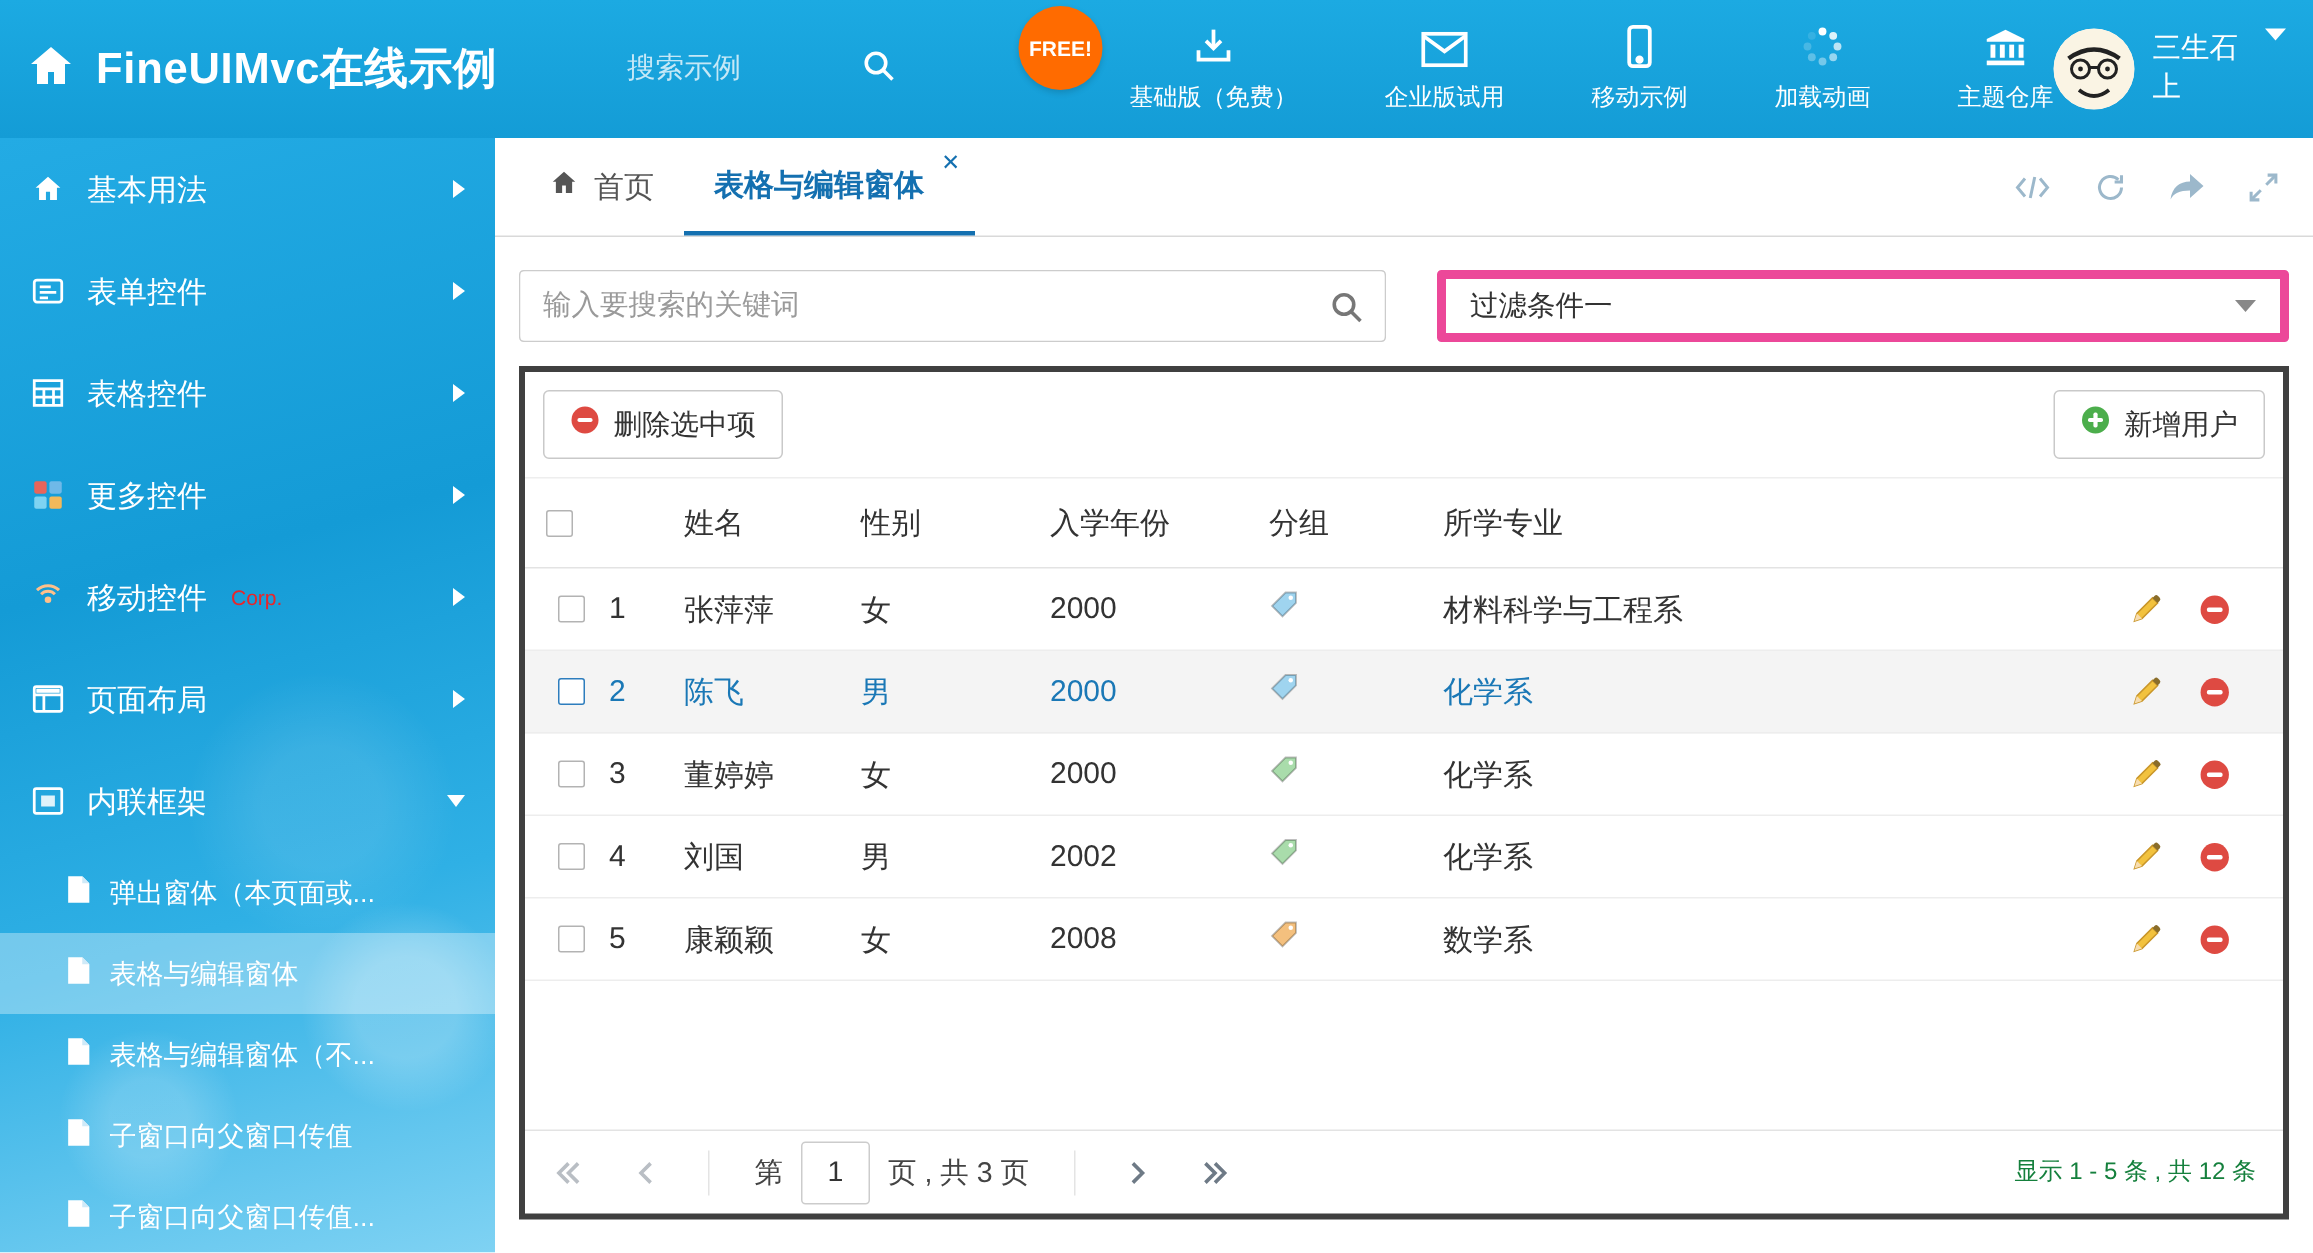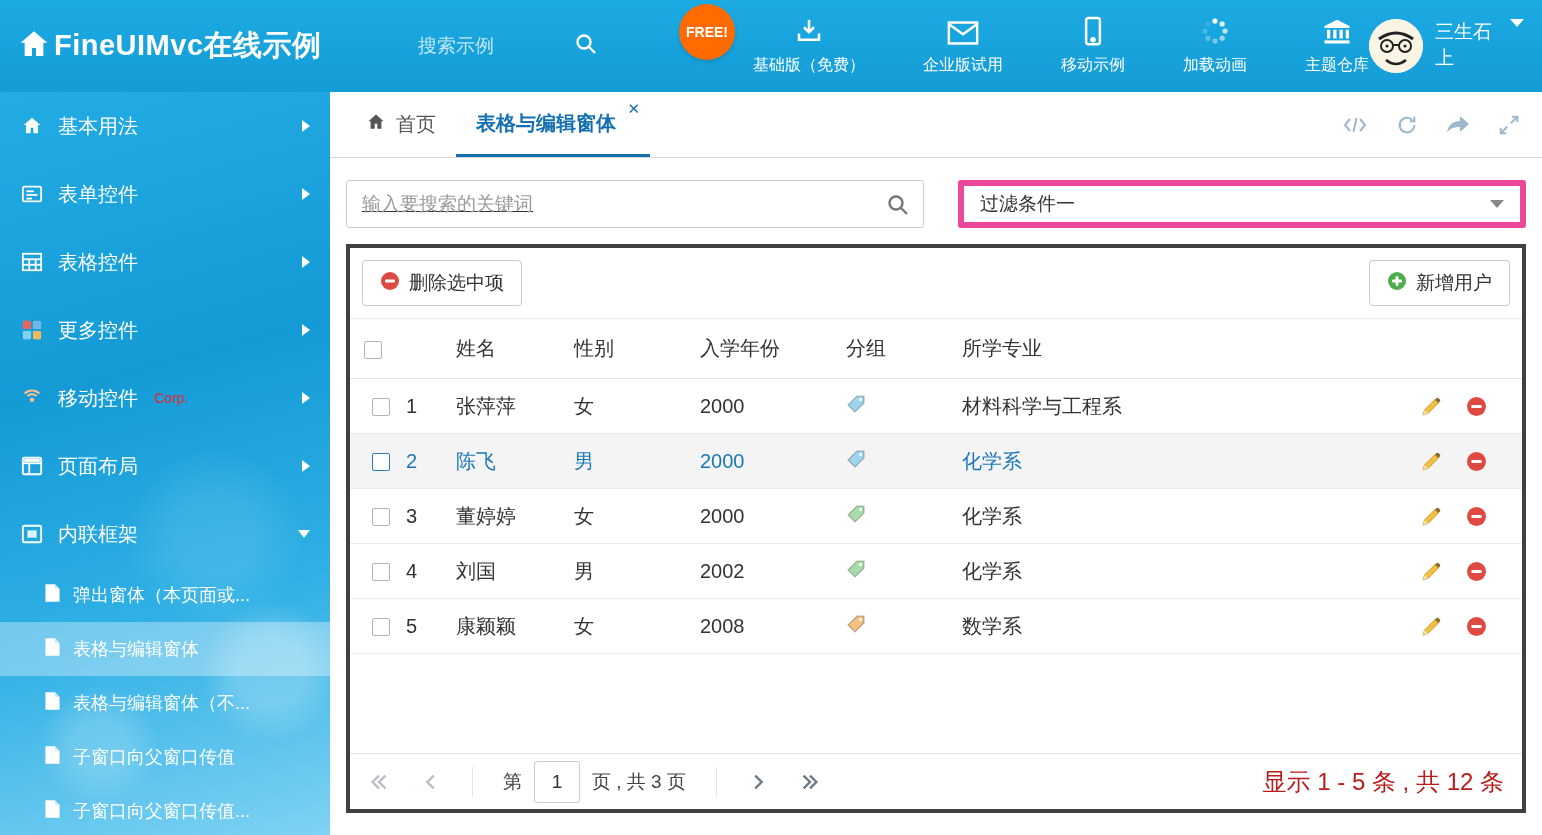--- a/index.html
+++ b/index.html
@@ -2,21 +2,21 @@
 <html><head>
 <meta charset="utf-8">
 <style>
   * { margin:0; padding:0; box-sizing:border-box; }
   html,body { width:1542px; height:835px; }
   body { font-family:"Liberation Sans","DejaVu Sans",sans-serif; overflow:hidden; background:#fff; color:#333; }
   .app { display:flex; flex-direction:column; width:1542px; height:835px; }
 
   
   .topbar { height:92px; flex-shrink:0; background:linear-gradient(180deg,#1caae2,#149cd6); display:flex; align-items:center; color:#fff; padding:0 18px; }
-  .brand { display:flex; align-items:center; gap:4px; width:400px; flex-shrink:0; }
+  .brand { display:flex; align-items:center; gap:14px; width:400px; flex-shrink:0; }
   .brand h1 { font-size:29px; font-weight:bold; letter-spacing:.5px; white-space:nowrap; }
   .top-search { display:flex; align-items:center; gap:26px; width:215px; flex-shrink:0; }
   .top-search input { background:transparent; border:none; outline:none; color:#fff; font-size:19px; width:130px; }
   .top-search input::placeholder { color:rgba(255,255,255,.75); }
   .free-badge { width:56px; height:56px; border-radius:50%; background:#ff6b00; color:#fff; font-weight:bold; font-size:14px; display:flex; align-items:center; justify-content:center; align-self:flex-start; margin:4px 14px 0 46px; flex-shrink:0; box-shadow:0 2px 4px rgba(0,0,0,.15); }
   .top-nav { display:flex; align-items:center; gap:58px; margin-left:4px; }
   .nav-item { display:flex; flex-direction:column; align-items:center; gap:9px; cursor:pointer; }
   .nav-item .nav-ic { height:30px; display:flex; align-items:flex-end; }
   .nav-item .nav-label { font-size:16px; white-space:nowrap; }
   .topuser { margin-left:auto; display:flex; gap:12px; cursor:pointer; }
@@ -44,21 +44,21 @@
   .tabstrip { height:66px; flex-shrink:0; border-bottom:1px solid #d9d9d9; display:flex; align-items:stretch; padding:0 16px; }
   .tab { display:flex; align-items:center; gap:10px; padding:0 20px; font-size:20px; color:#555; cursor:pointer; position:relative; }
   .tab.active { color:#1470b0; font-weight:bold; border-bottom:3px solid #1470b0; padding-right:34px; }
   .tab-close { position:absolute; top:9px; right:10px; font-size:15px; color:#1470b0; line-height:1; cursor:pointer; }
   .strip-icons { margin-left:auto; display:flex; align-items:center; gap:28px; color:#9cb8cb; padding-right:6px; }
   .strip-icons .sic { cursor:pointer; display:flex; }
 
   .content-body { flex:1; min-height:0; display:flex; flex-direction:column; padding:22px 16px 22px 16px; }
   .filter-row { display:flex; gap:14px; height:48px; flex-shrink:0; }
   .search-box { width:578px; border:1px solid #ccc; border-radius:3px; position:relative; display:flex; align-items:center; }
-  .search-box input { border:none; outline:none; width:100%; height:100%; padding:0 46px 0 15px; font-size:19px; color:#333; border-radius:3px;text-decoration:underline; }
+  .search-box input { border:none; outline:none; width:100%; height:100%; padding:0 46px 0 15px; font-size:19px; color:#333; border-radius:3px; }
   .search-box input::placeholder { color:#9a9a9a; }
   .search-box .sic { position:absolute; right:13px; top:12px; }
   .filter-select { flex:1; border:6px solid #ec4899; border-radius:3px; display:flex; align-items:center; justify-content:space-between; padding:0 16px; font-size:19px; color:#333; cursor:pointer;margin-left:20px; }
   .filter-select .caret { width:0; height:0; border-left:7px solid transparent; border-right:7px solid transparent; border-top:8px solid #888; }
 
   .grid-panel { margin-top:16px; border:4px solid #404040; flex:1; min-height:0; display:flex; flex-direction:column; }
   .grid-toolbar { padding:12px 12px; display:flex; justify-content:space-between; align-items:center; flex-shrink:0; }
   .btn { display:inline-flex; align-items:center; gap:9px; height:46px; padding:0 17px; background:#fff; border:1px solid #c9c9c9; border-radius:4px; font-size:19px; color:#333; cursor:pointer; }
 
   table.grid { width:100%; border-collapse:collapse; font-size:20px; flex-shrink:0; }
@@ -76,21 +76,21 @@
   tr.selected .checkbox { border-color:#2d7dbd; }
   .major-link { cursor:pointer; color:inherit; }
   .action { display:inline-flex; margin-right:18px; cursor:pointer; vertical-align:middle; }
   .grid-spacer { flex:1; }
 
   .grid-footer { flex-shrink:0; border-top:1px solid #e3e3e3; height:56px; display:flex; align-items:center; padding:0 18px; gap:30px; font-size:19px; color:#444; }
   .pg-btn { display:flex; align-items:center; cursor:pointer; }
   .pg-sep { width:1px; height:30px; background:#e4e4e4; }
   .page-group { display:flex; align-items:center; gap:12px; }
   .page-input { width:46px; height:42px; border:1px solid #ccc; border-radius:3px; text-align:center; font-size:19px; color:#333; outline:none; }
-  .pg-summary { margin-left:auto; font-size:24px; color:#b91c1c; }
+  .pg-summary { margin-left:auto; font-size:16px; color:#15803d; }
 </style>
 </head>
 <body>
 
 <div class="app">
 
   <header class="topbar">
     <div class="brand">
       <span>
         <svg width="32" height="32" viewBox="0 0 24 24">

